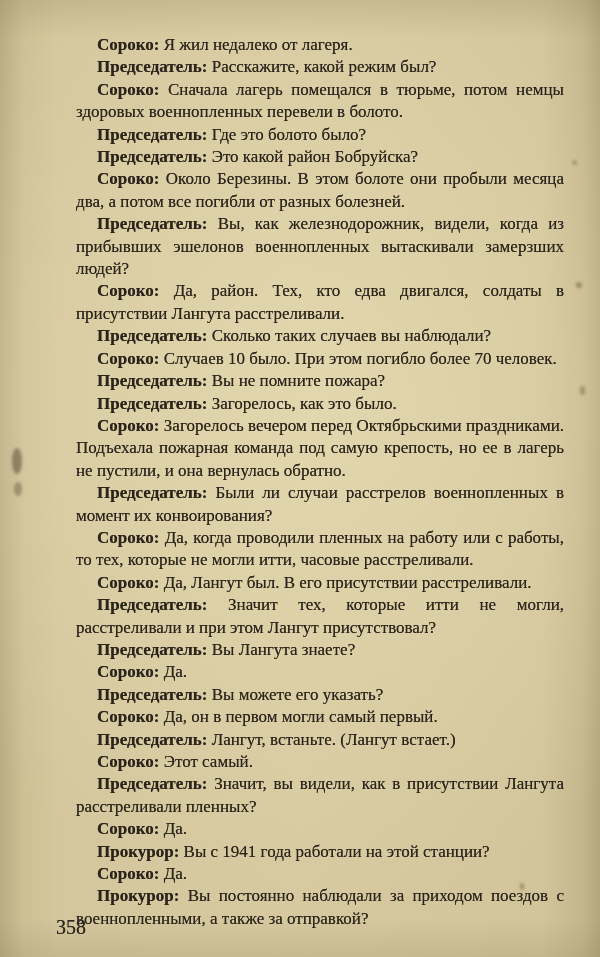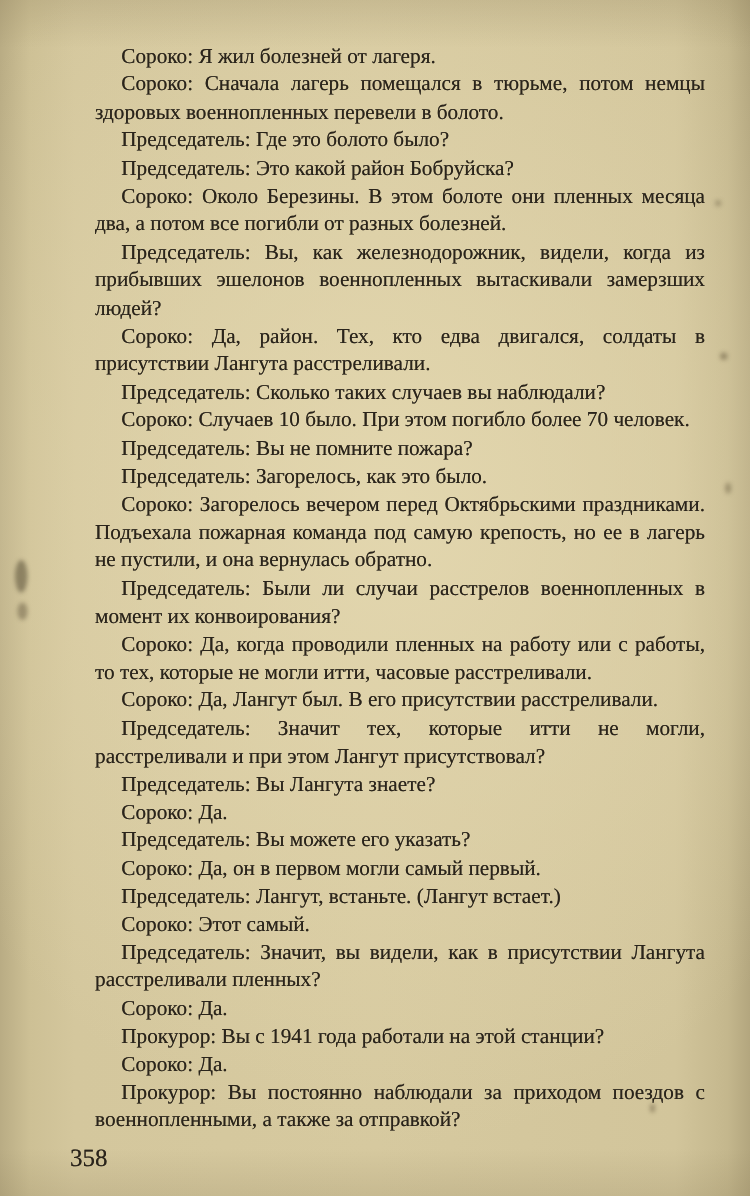--- a/index.html
+++ b/index.html
@@ -45,21 +45,21 @@
     font-size: 17px;
     line-height: 22.4px;
     text-align: justify;
     text-shadow: 0 0 0.5px rgba(42,36,27,0.7);
   }
   .para {
     margin: 0;
     text-indent: 21px;
   }
   .speaker {
-    font-weight: normal;
+    font-weight: bold;
   }
   .page-number {
     position: absolute;
     left: 56px;
     top: 916px;
     color: #2a241b;
     font-size: 20px;
     text-shadow: 0 0 0.5px rgba(42,36,27,0.7);
   }
 </style>
@@ -68,31 +68,32 @@
 
 <div class="paper-shade"></div>
 <div class="artifact a1"></div>
 <div class="artifact a2"></div>
 <div class="artifact a3"></div>
 <div class="artifact a4"></div>
 <div class="artifact a5"></div>
 <div class="artifact a6"></div>
 
 <div class="page-text">
-  <p class="para"><b class="speaker">Сороко:</b><span class="speech"> Я жил болезней от лагеря.</span></p>
+  <p class="para"><b class="speaker">Сороко:</b><span class="speech"> Я жил недалеко от лагеря.</span></p>
 
+  <p class="para"><b class="speaker">Председатель:</b><span class="speech"> Расскажите, какой режим был?</span></p>
 
   <p class="para"><b class="speaker">Сороко:</b><span class="speech"> Сначала лагерь помещался в тюрьме, потом немцы здоровых военнопленных перевели в болото.</span></p>
 
   <p class="para"><b class="speaker">Председатель:</b><span class="speech"> Где это болото было?</span></p>
 
 
   <p class="para"><b class="speaker">Председатель:</b><span class="speech"> Это какой район Бобруйска?</span></p>
 
-  <p class="para"><b class="speaker">Сороко:</b><span class="speech"> Около Березины. В этом болоте они пленных месяца два, а потом все погибли от разных болезней.</span></p>
+  <p class="para"><b class="speaker">Сороко:</b><span class="speech"> Около Березины. В этом болоте они пробыли месяца два, а потом все погибли от разных болезней.</span></p>
 
   <p class="para"><b class="speaker">Председатель:</b><span class="speech"> Вы, как железнодорожник, видели, когда из прибывших эшелонов военнопленных вытаскивали замерзших людей?</span></p>
 
   <p class="para"><b class="speaker">Сороко:</b><span class="speech"> Да, район. Тех, кто едва двигался, солдаты в присутствии Лангута расстреливали.</span></p>
 
   <p class="para"><b class="speaker">Председатель:</b><span class="speech"> Сколько таких случаев вы наблюдали?</span></p>
 
   <p class="para"><b class="speaker">Сороко:</b><span class="speech"> Случаев 10 было. При этом погибло более 70 человек.</span></p>
 
   <p class="para"><b class="speaker">Председатель:</b><span class="speech"> Вы не помните пожара?</span></p>

